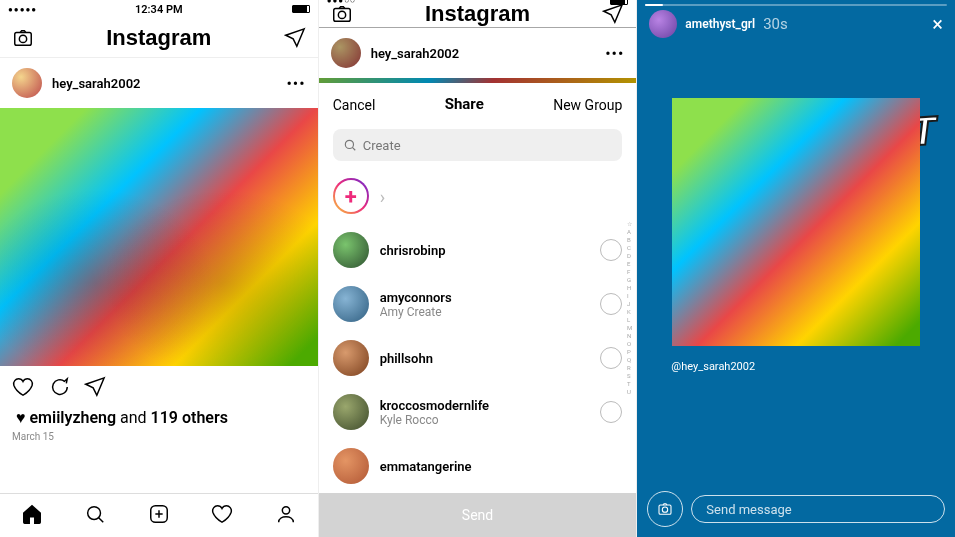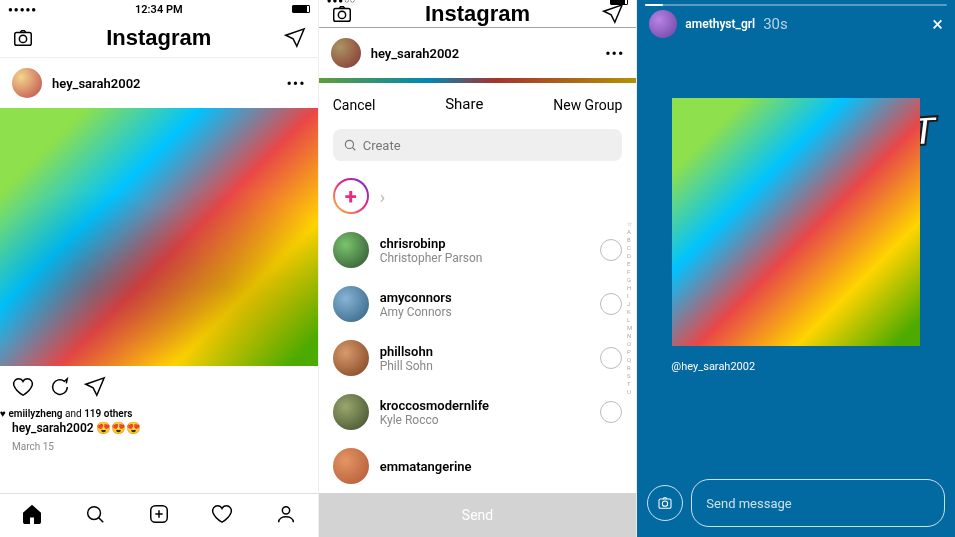--- a/index.html
+++ b/index.html
@@ -19,34 +19,34 @@
 .cam-ico,.send-ico{width:22px;height:22px;display:flex;align-items:center;justify-content:center}
 .cam-ico svg,.send-ico svg{stroke:#000;fill:none;stroke-width:1.6}
 .userbar{display:flex;align-items:center;padding:10px 12px;gap:10px}
 .avatar{width:30px;height:30px;border-radius:50%;background:radial-gradient(circle at 30% 30%,#f4d58d,#bc4749)}
 .uname{font-size:13px;font-weight:600;flex:1}
 .more{font-size:16px;letter-spacing:1px}
 .postimg{width:100%;height:258px;background:linear-gradient(135deg,#8ee04c 15%,#00c3ff 35%,#e94747 55%,#ffd400 75%,#4caa00 95%);position:relative}
 .postimg::after{content:"";position:absolute;inset:0;background:radial-gradient(ellipse at 30% 68%,rgba(0,0,0,.15),transparent 38%),radial-gradient(ellipse at 70% 68%,rgba(0,0,0,.15),transparent 38%)}
 .actions{display:flex;gap:14px;padding:10px 12px 6px}
 .act svg{width:22px;height:22px;stroke:#000;fill:none;stroke-width:1.6}
-.likes{padding:0 0;font-size:10px}
+.likes{padding:0 16px;font-size:16px}
 .likes b{font-weight:600}
 .cap{padding:2px 12px;font-size:12px}
 .cap b{font-weight:600}
 .date{padding:4px 12px;font-size:10px;color:#8a8a8a}
 .tab{height:44px;display:flex;align-items:center;justify-content:space-around;border-top:1px solid #ddd;margin-top:auto}
 .tab svg{width:22px;height:22px;stroke:#000;fill:none;stroke-width:1.6}
 .tab .home svg{fill:#000}
 .c2 .status,.c2 .hdr,.c2 .userbar,.c2 .posttop{filter:brightness(.7)}
 .posttop{width:100%;height:78px;background:linear-gradient(135deg,#8ee04c,#00c3ff 35%,#e94747 55%,#ffd400)}
 .sheet{background:#fff;flex:1;display:flex;flex-direction:column;position:relative;z-index:3}
 .shhdr{display:flex;justify-content:space-between;align-items:flex-end;padding:12px 14px}
 .shhdr span{font-size:14px}
-.shhdr .ttl{font-weight:400;font-size:15px}
+.shhdr .ttl{font-weight:700;font-size:15px}
 .search{margin:4px 14px 8px;height:32px;background:#efefef;border-radius:8px;display:flex;align-items:center;padding:0 10px;gap:6px;color:#777;font-size:13px}
 .search svg{width:14px;height:14px;stroke:#777;fill:none;stroke-width:2}
 .row{display:flex;align-items:center;padding:9px 14px;gap:11px}
 .row .av{width:36px;height:36px;border-radius:50%}
 .row .tx{flex:1;display:flex;flex-direction:column}
 .row .n1{font-size:13px;font-weight:600}
 .row .n2{font-size:12px;color:#888}
 .row .rad{width:22px;height:22px;border:1px solid #bbb;border-radius:50%}
 .plusgrad{width:36px;height:36px;border-radius:50%;border:2px solid transparent;background:linear-gradient(#fff,#fff) padding-box,linear-gradient(45deg,#f9ce34,#ee2a7b,#6228d7) border-box;display:flex;align-items:center;justify-content:center;color:#ee2a7b;font-size:22px;font-weight:700}
 .chev{color:#bbb;font-size:18px}
@@ -62,21 +62,21 @@
 .shd .usn{font-size:12px;font-weight:600}
 .shd .tm{font-size:15px;color:rgba(255,255,255,.7)}
 .shd .x{margin-left:auto;font-size:20px}
 .story{flex:1;position:relative;display:flex;flex-direction:column;align-items:center}
 .scard{width:248px;height:248px;margin-top:50px;background:linear-gradient(135deg,#8ee04c 15%,#00c3ff 35%,#e94747 55%,#ffd400 75%,#4caa00 95%);position:relative}
 .want{position:absolute;top:64px;right:18px;transform:rotate(-4deg);font-family:Impact,"Arial Black",sans-serif;font-size:40px;font-weight:900;color:#fff;-webkit-text-stroke:2px #1a1a1a;letter-spacing:1px;font-style:italic}
 .mention{align-self:flex-start;margin:14px 0 0 34px;font-size:11px}
 .msgrow{display:flex;align-items:center;gap:8px;padding:10px}
 .camcirc{width:36px;height:36px;border:1.5px solid rgba(255,255,255,.8);border-radius:50%;display:flex;align-items:center;justify-content:center}
 .camcirc svg{width:16px;height:16px;stroke:#fff;fill:none;stroke-width:1.6}
-.msgin{flex:1;height:48px;border:1.5px solid rgba(255,255,255,.8);border-radius:18px;display:flex;align-items:center;padding:0 14px;color:rgba(255,255,255,.8);font-size:13px;background:transparent}
+.msgin{flex:1;height:28px;border:1.5px solid rgba(255,255,255,.8);border-radius:18px;display:flex;align-items:center;padding:0 14px;color:rgba(255,255,255,.8);font-size:13px;background:transparent}
 
 .av1{background:radial-gradient(circle at 35% 35%,#7ac46d,#2d4f2f)}
 .av2{background:radial-gradient(circle at 35% 35%,#87b4d4,#2f5e80)}
 .av3{background:radial-gradient(circle at 35% 35%,#d89a6d,#7a3f1d)}
 .av4{background:radial-gradient(circle at 35% 35%,#9aa76d,#3d4a2a)}
 .av5{background:radial-gradient(circle at 35% 35%,#e49564,#b05634)}
 </style>
 </head>
 <body>
 <div class="wrap">
@@ -113,21 +113,20 @@
             <path d="M12 21s-8-5-10-11c-1-4 2-7 5-7 2 0 4 1 5 3 1-2 3-3 5-3 3 0 6 3 5 7-2 6-10 11-10 11z"></path>
           </svg></span>
     <span class="act"><svg viewBox="0 0 24 24">
             <path d="M21 12a8 8 0 1 1-3-6.2L21 3l-1 5"></path>
           </svg></span>
     <span class="act"><svg viewBox="0 0 24 24">
             <path d="M22 2L2 9l8 4 4 8 8-19z"></path>
           </svg></span>
   </div>
   <div class="likes">♥ <b>emiilyzheng</b> <span>and</span> <b>119 others</b></div>
-  <div class="cap"><b>hey_sarah2002</b> <span>😍😍😍</span></div>
   <div class="date">March 15</div>
   <div class="tab">
     <span class="home"><svg viewBox="0 0 24 24">
             <path d="M3 11l9-8 9 8v10a1 1 0 0 1-1 1h-5v-7h-6v7H4a1 1 0 0 1-1-1V11z"></path>
           </svg></span>
     <span><svg viewBox="0 0 24 24">
             <circle cx="11" cy="11" r="7"></circle>
             <path d="M21 21l-5-5"></path>
           </svg></span>
     <span><svg viewBox="0 0 24 24">
@@ -185,37 +184,35 @@
       <span>Create</span>
     </div>
     <div class="row">
       <div class="plusgrad">+</div>
       <span class="chev">›</span>
     </div>
     <div class="row">
       <div class="av av1" style="border-radius:50%"></div>
       <div class="tx">
             <span class="n1">chrisrobinp</span>
-            <span class="n2">Christopher Parson</span>
           </div>
       <div class="rad"></div>
     </div>
     <div class="row">
       <div class="av av2" style="border-radius:50%"></div>
       <div class="tx">
             <span class="n1">amyconnors</span>
-            <span class="n2">Amy Connors</span>
+            <span class="n2">Amy Create</span>
           </div>
       <div class="rad"></div>
     </div>
     <div class="row">
       <div class="av av3" style="border-radius:50%"></div>
       <div class="tx">
             <span class="n1">phillsohn</span>
-            <span class="n2">Phill Sohn</span>
           </div>
       <div class="rad"></div>
     </div>
     <div class="row">
       <div class="av av4" style="border-radius:50%"></div>
       <div class="tx">
             <span class="n1">kroccosmodernlife</span>
             <span class="n2">Kyle Rocco</span>
           </div>
       <div class="rad"></div>

